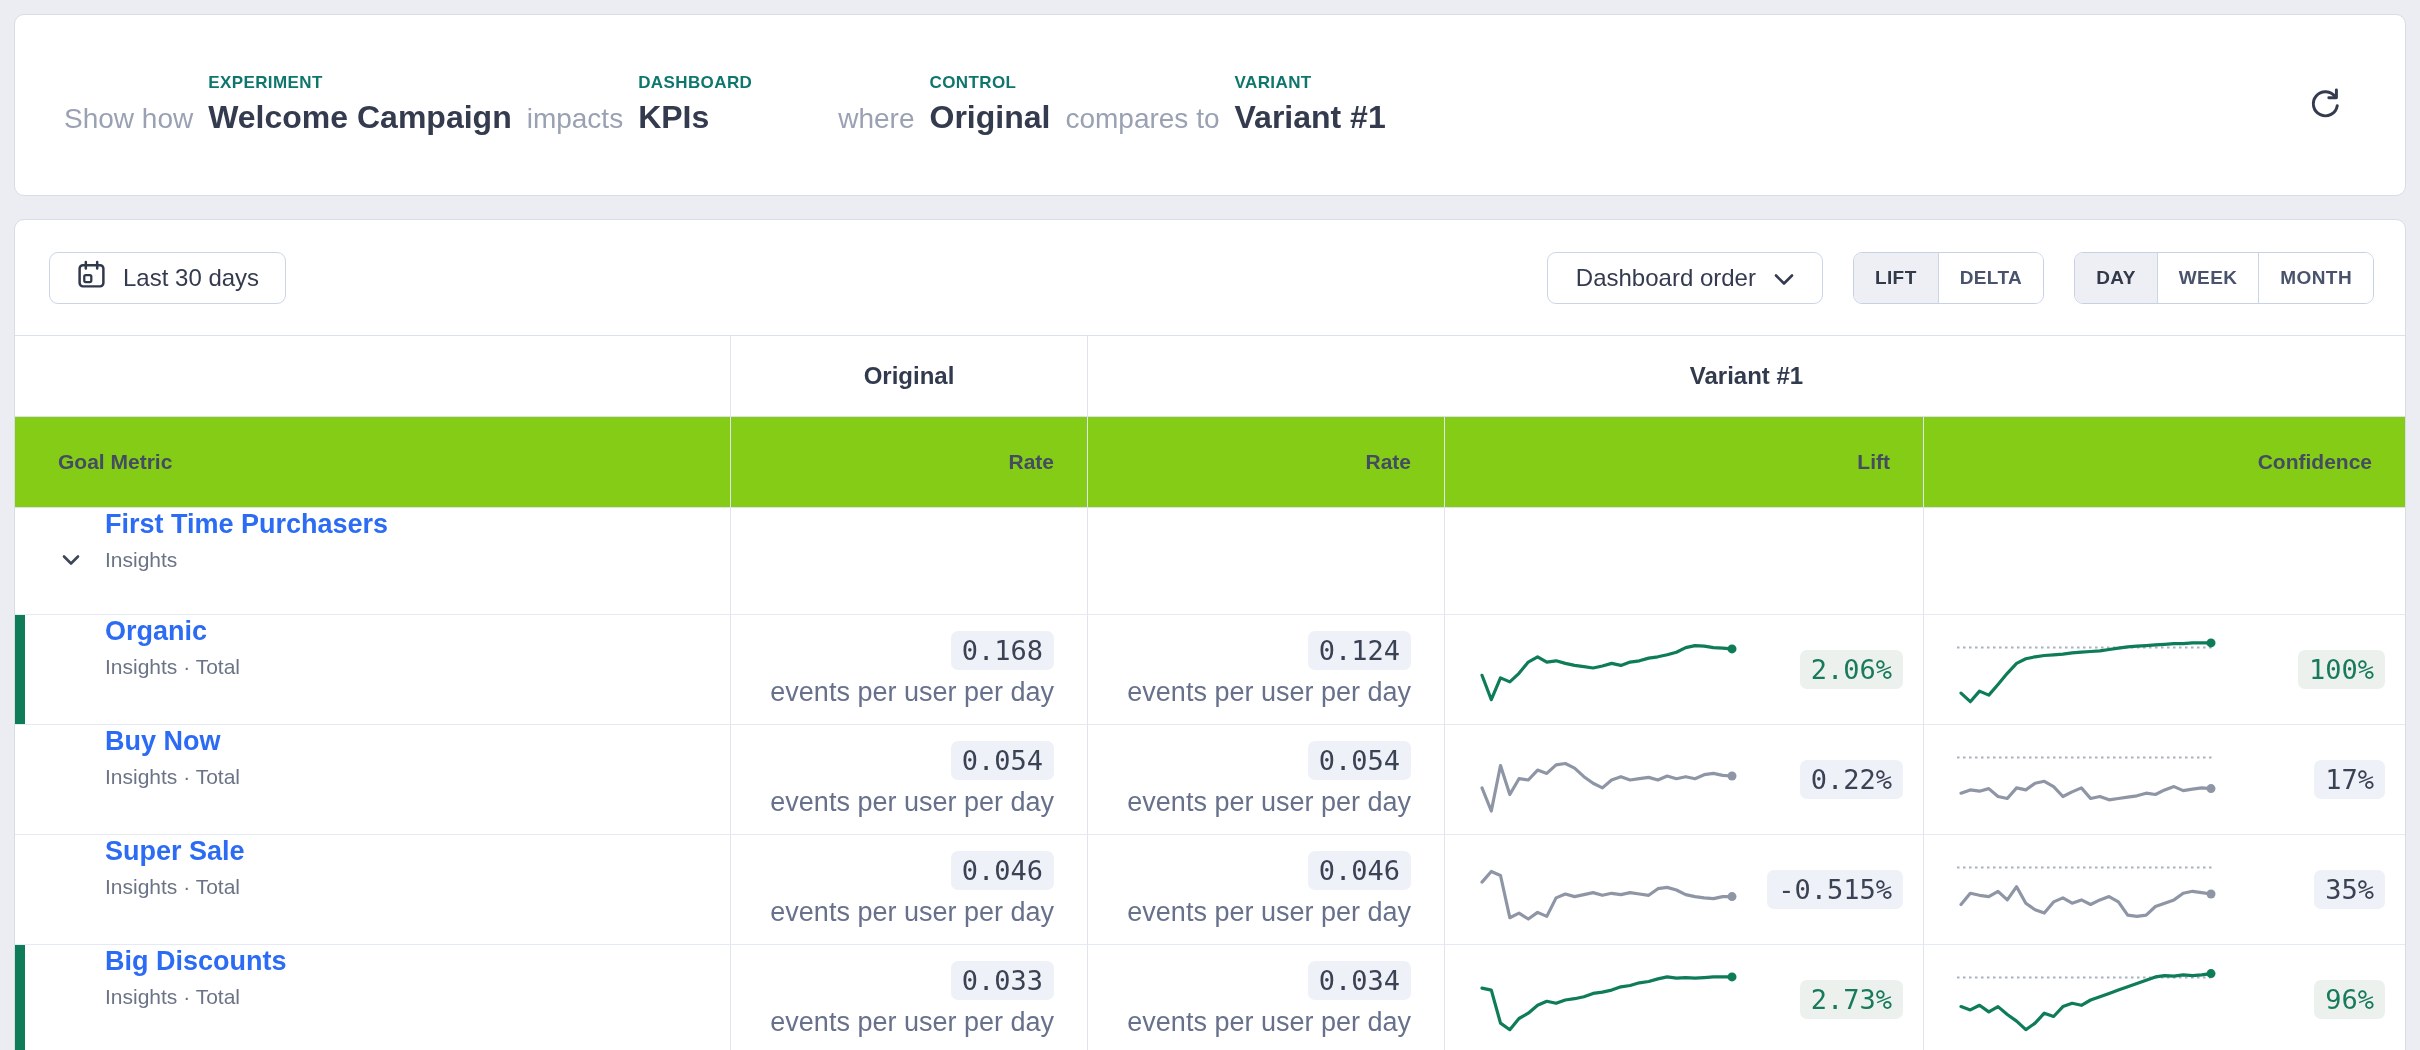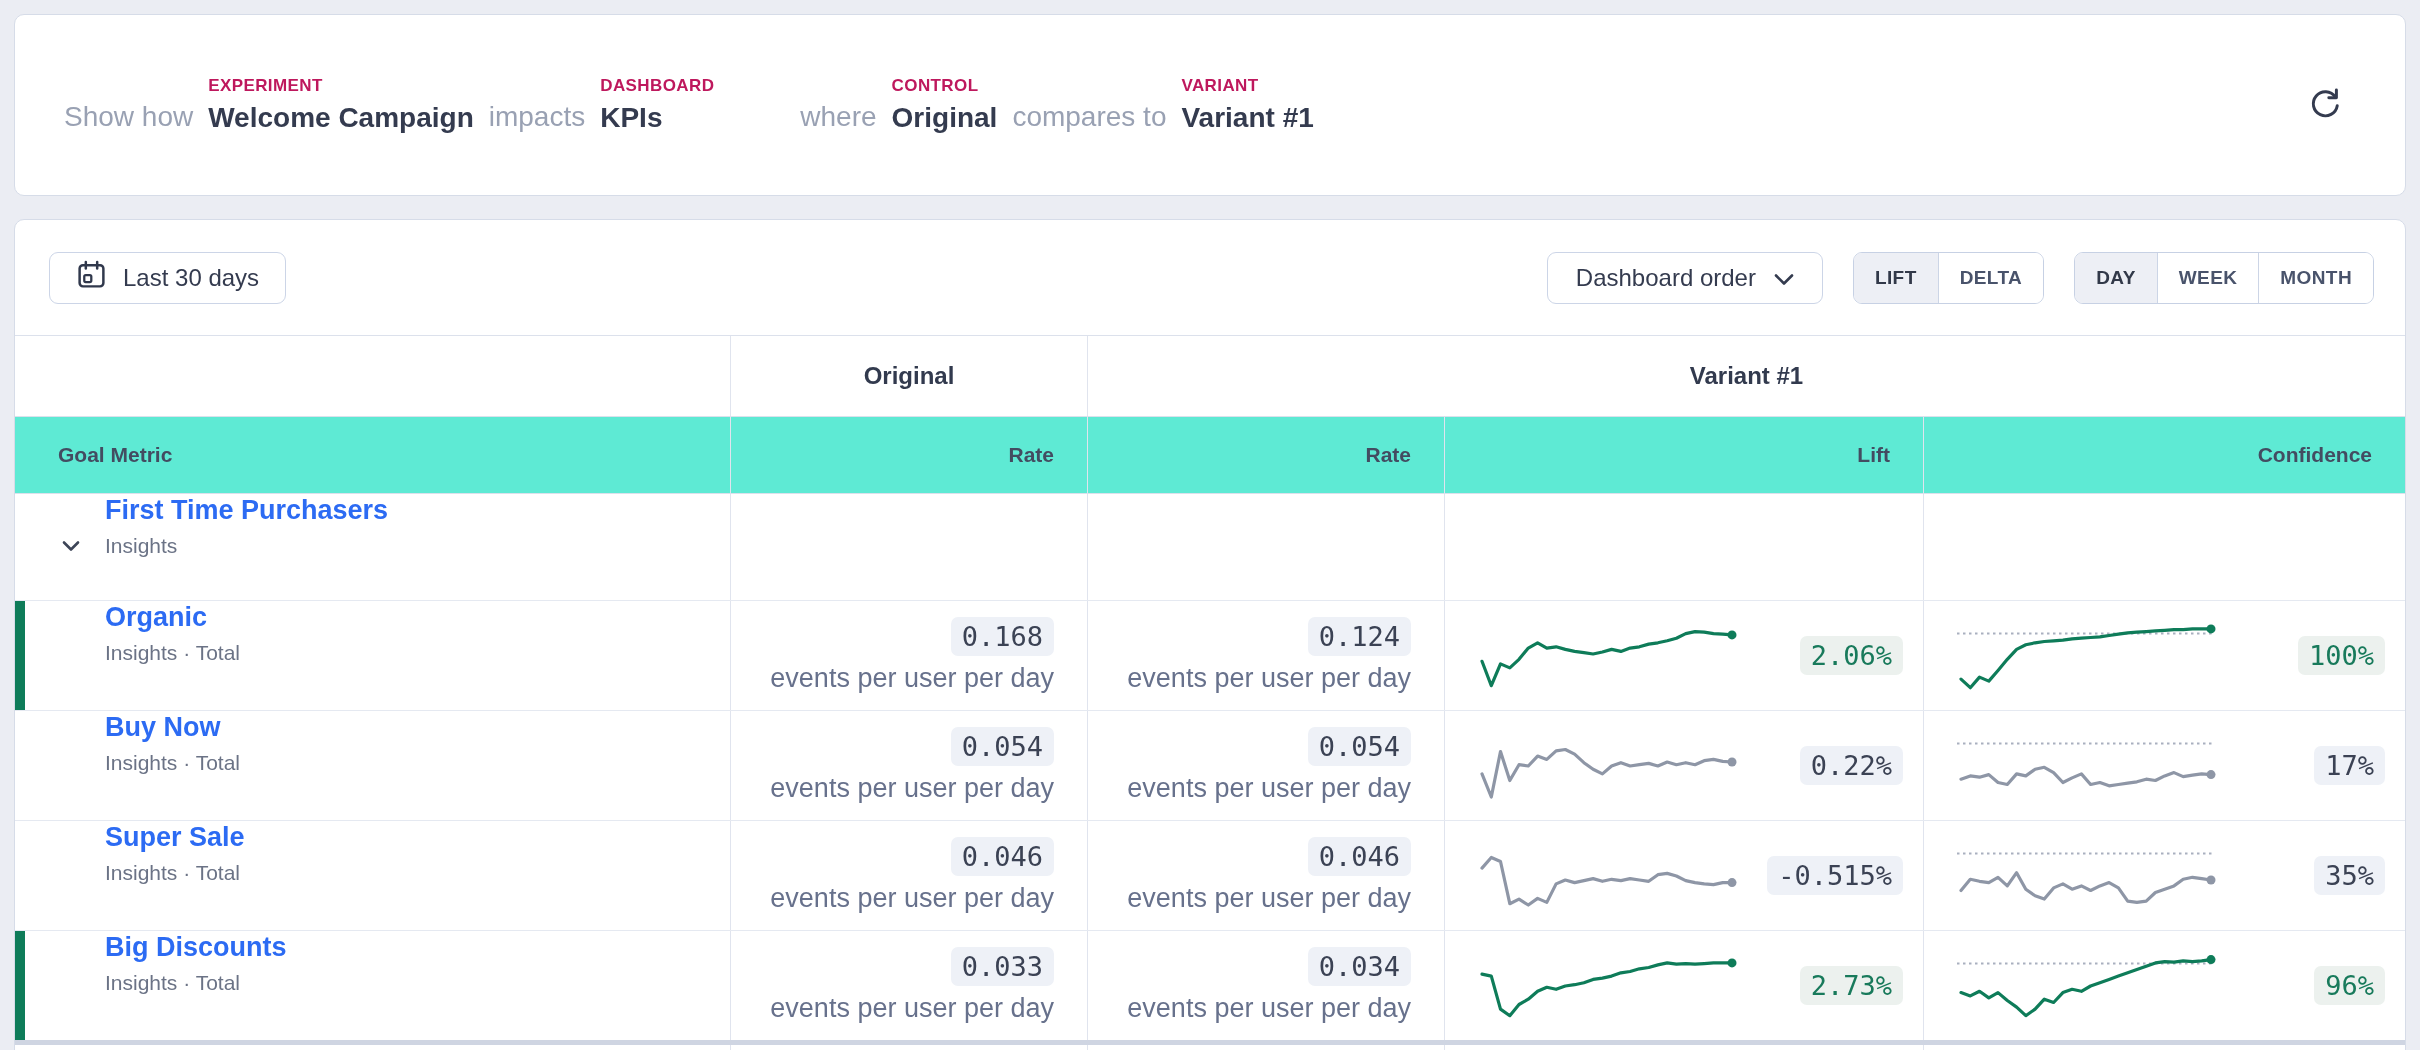--- a/index.html
+++ b/index.html
@@ -27,23 +27,23 @@
   }
   .phrase { display: flex; align-items: flex-end; gap: 15px; }
   .conn {
     font-size: 28px; color: #99a1b3; line-height: 1.2; padding-bottom: 1px;
     white-space: nowrap;
   }
   .conn.wide { margin-left: 71px; }
   .term { display: flex; flex-direction: column; white-space: nowrap; }
   .term-label {
     font-size: 17px; font-weight: 700; letter-spacing: 0.4px;
-    color: #be185d; margin-bottom: 5px;
-  }
-  .term-value { font-size: 28px; font-weight: 700; color: #343b4f; line-height: 1.2; }
+    color: #0f766e; margin-bottom: 5px;
+  }
+  .term-value { font-size: 32px; font-weight: 700; color: #343b4f; line-height: 1.2; }
   .refresh-btn {
     background: none; border: none; cursor: pointer;
     width: 44px; height: 44px; display: flex; align-items: center; justify-content: center;
   }
   
   .body-card { margin-top: 23px; height: 920px; overflow: hidden; }
   .toolbar { height: 115px; display: flex; align-items: center; padding: 0 31px 0 34px; }
   .btn {
     display: inline-flex; align-items: center; gap: 16px;
     height: 52px; background: #fff;
@@ -73,21 +73,21 @@
   .c1 { width: 716px; }
   .c2 { width: 357px; }
   .c3 { width: 357px; }
   .c4 { width: 479px; }
   .c5 { flex: 1 1 auto; }
   .vline { border-right: 1px solid #e0e4ee; }
   .group-head { height: 81px; border-bottom: 1px solid #dce1ec; }
   .group-head .td { display: flex; align-items: center; justify-content: center; }
   .group-head-label { font-size: 24px; font-weight: 700; color: #323a4e; }
   .c345 { flex: 1 1 auto; }
-  .subhead { height: 77px; background: #5eead4; border-bottom: 1px solid #dce1ec; }
+  .subhead { height: 91px; background: #84cc16; border-bottom: 1px solid #dce1ec; }
   .subhead .td { display: flex; align-items: center; }
   .subhead-label { font-size: 21px; font-weight: 600; color: #434c61; }
   .subhead .c1 { padding-left: 43px; }
   .subhead .num { justify-content: flex-end; padding-right: 33px; }
   .group-row { height: 106px; }
   .data-row { height: 110px; border-top: 1px solid #e5e9f1; }
   .data-row:first-of-type { border-top: none; }
   .sig-bar { position: absolute; left: 0; top: 0; bottom: 0; width: 10px; background: transparent; z-index: 2; }
   .tr.sig .sig-bar { background: #0e7c59; }
   .metric-cell { display: flex; flex-direction: column; justify-content: flex-start; padding-left: 90px; }

